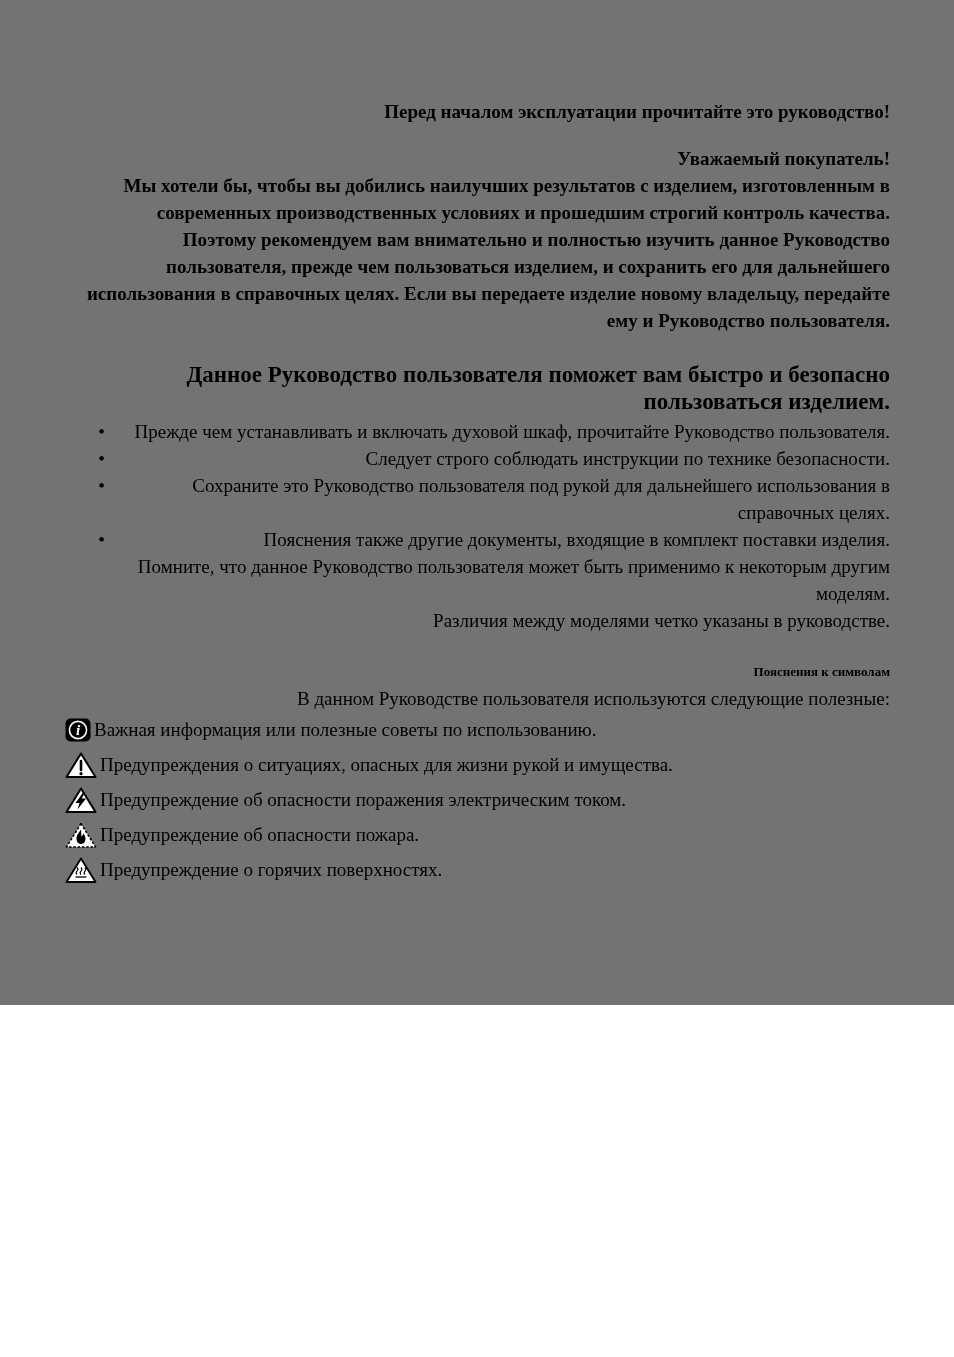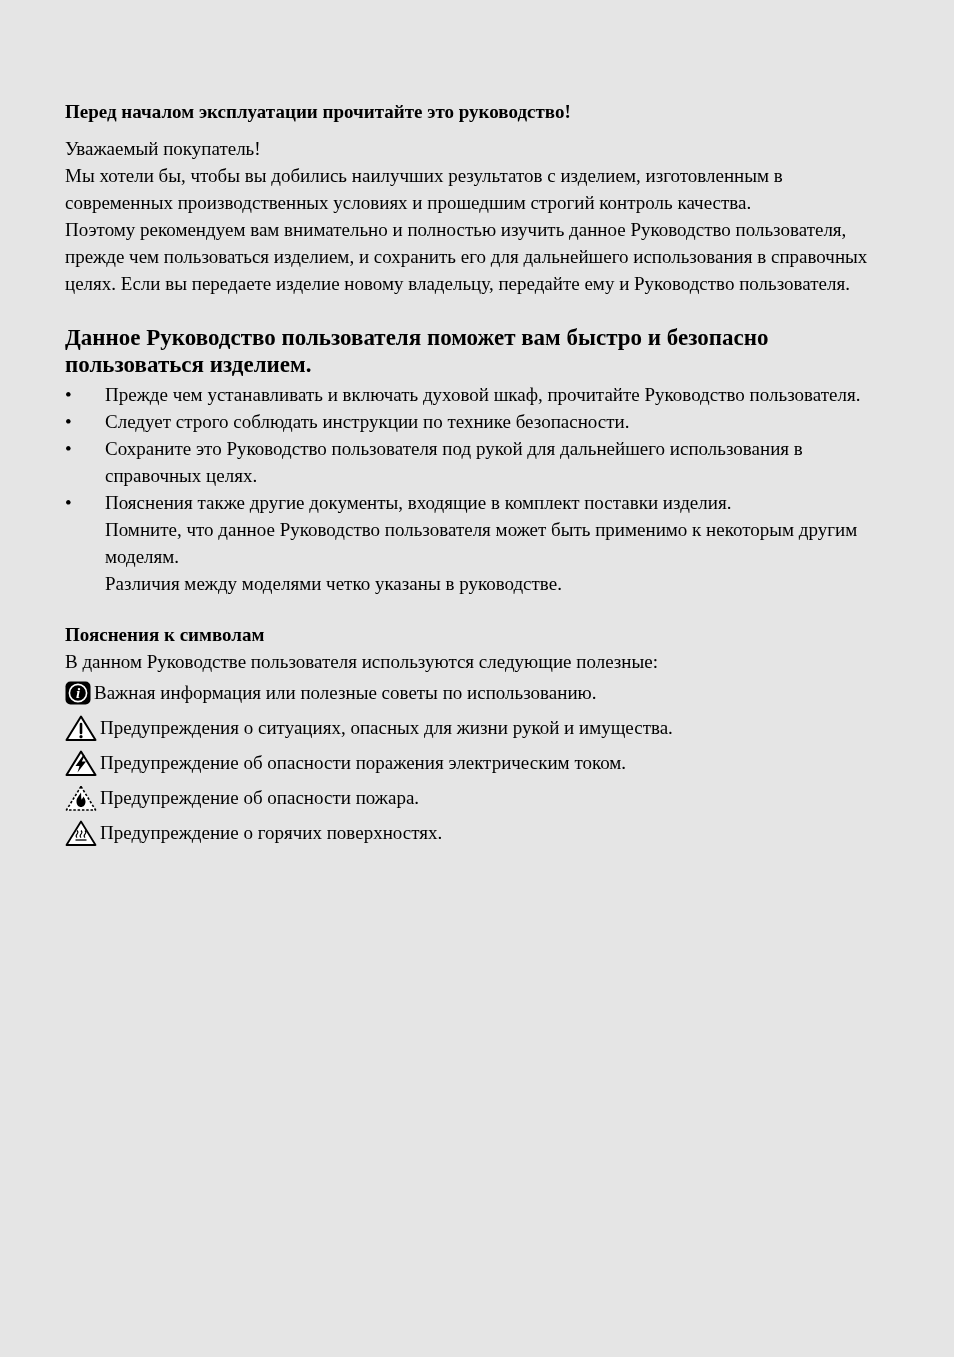--- a/index.html
+++ b/index.html
@@ -1,40 +1,41 @@
 <!DOCTYPE html>
 <html><head>
 <meta charset="utf-8">
 <style>
   html, body { margin: 0; padding: 0; background: #ffffff; }
   .page {
     position: relative;
     width: 954px;
-    height: 1357px;
+    height: 1005px;
     margin: 0 auto;
-    background: #e5e5e5;
+    background: #737373;
     box-sizing: border-box;
     padding: 98px 64px 0 65px;
     font-family: "Liberation Serif", "DejaVu Serif", serif;
     color: #000000;
     overflow: hidden;
+    text-align: right;
   }
   .txt  { font-size: 19px; line-height: 27px; }
 
   .intro-heading { font-size: 19px; line-height: 27px; font-weight: bold; margin: 0; }
-  .intro-body    { margin-top: 10px; }
+  .intro-body    { margin-top: 20px; font-weight: bold; }
 
   .guide-heading { font-size: 23px; line-height: 27px; font-weight: bold; margin-top: 27px; }
 
   ul.bullets { list-style: none; margin: 3px 0 0 0; padding: 0; }
   ul.bullets li { display: flex; }
   .bullet-marker { width: 40px; flex-shrink: 0; font-size: 19px; line-height: 27px; }
   .bullet-text   { flex: 1; }
 
-  .symbols-heading { font-size: 19px; line-height: 27px; font-weight: bold; margin-top: 24px; }
+  .symbols-heading { font-size: 13px; line-height: 27px; font-weight: bold; margin-top: 24px; }
 
   .sym-row { display: flex; align-items: center; height: 35px; }
   .sym-icon { flex-shrink: 0; margin-right: 3px; display: inline-flex; align-items: center; }
   .sym-icon svg { display: block; }
 </style>
 </head>
 <body>
 
 <div class="page">
 

